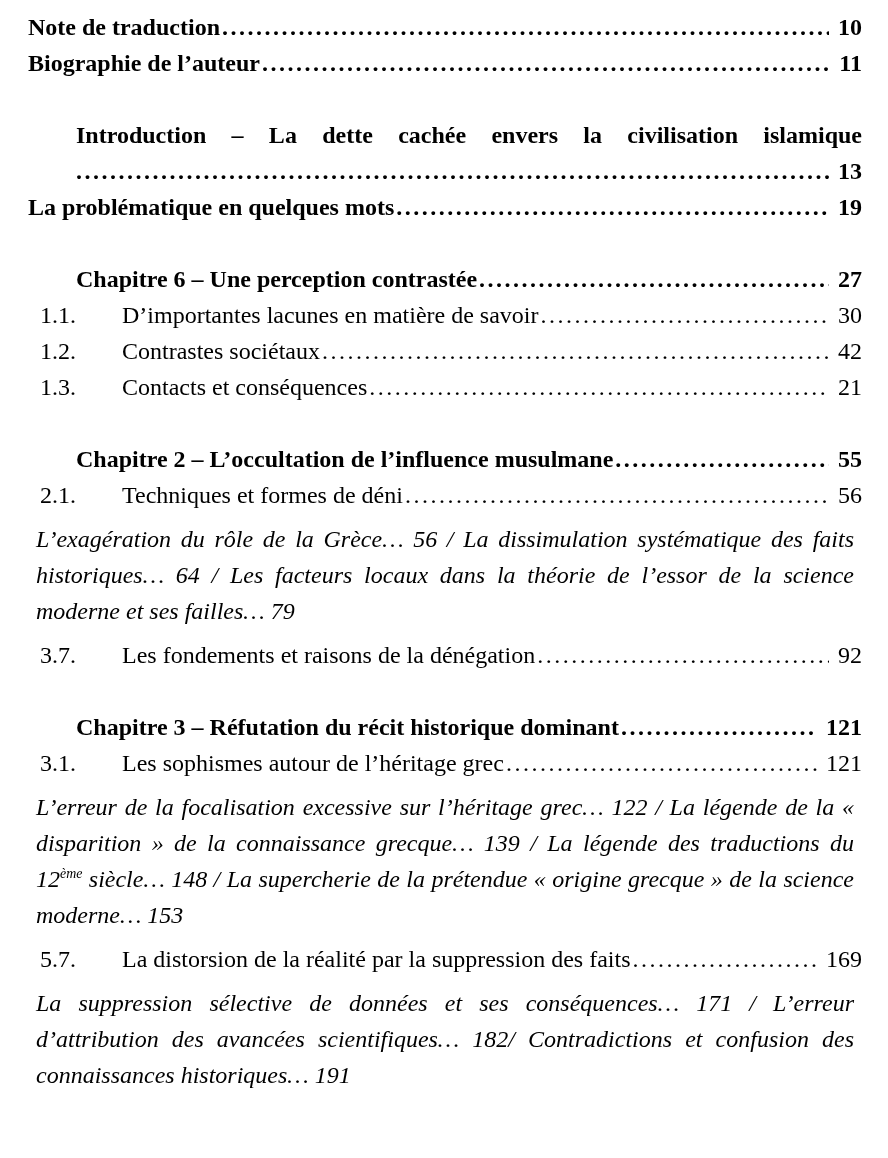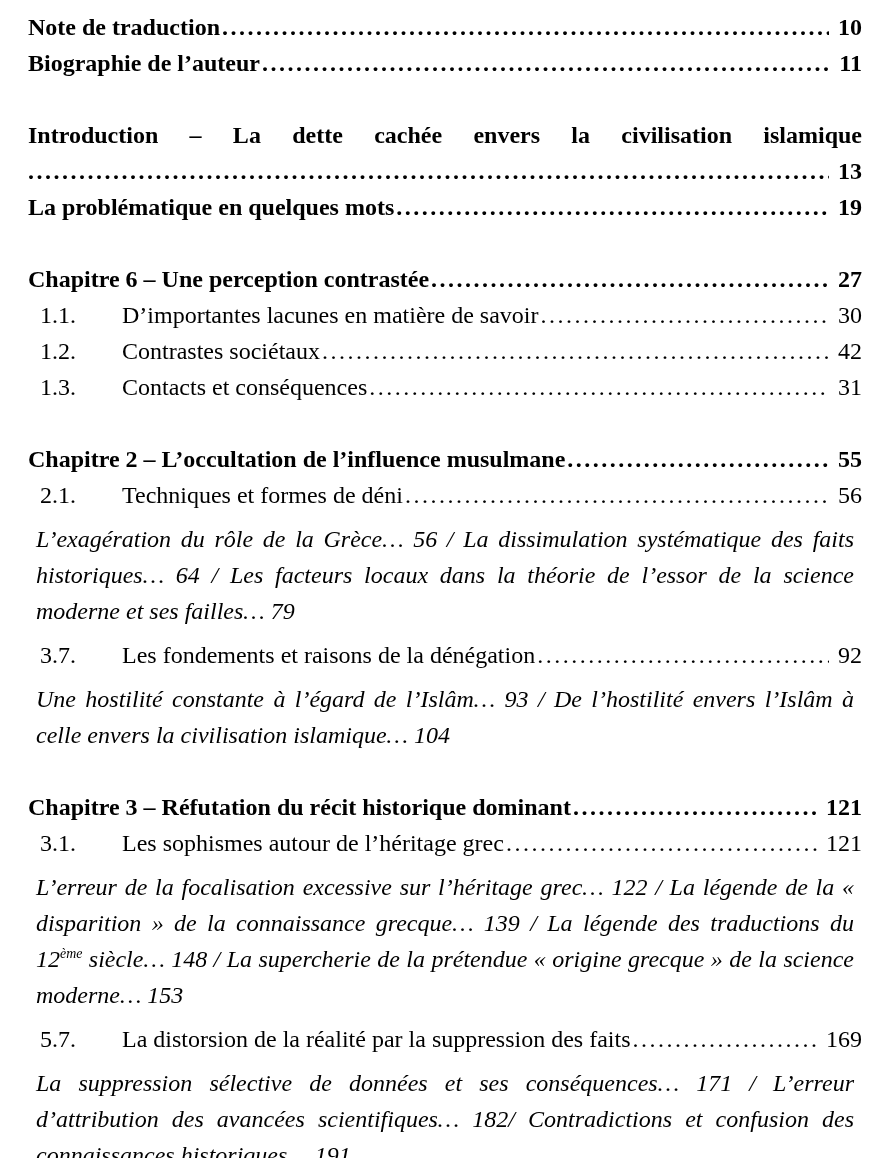--- a/index.html
+++ b/index.html
@@ -41,21 +41,21 @@
     margin-left: 2px;
   }
   .leader::after {
     content: "........................................................................................................................................................................";
   }
   .pg {
     flex: 0 0 auto;
     padding-left: 9px;
     text-align: right;
   }
-  .gap { margin-top: 36px; }
+  .gap { margin-top: 36px; margin-left: 48px; }
   .justify-last {
     text-align: justify;
     text-align-last: justify;
   }
   .subtopics {
     margin: 8px;
     font-style: italic;
     font-size: 24px;
     line-height: 36px;
     text-align: justify;
@@ -109,42 +109,41 @@
   <div class="row">
     <span class="num">1.2.</span>
     <span class="title">Contrastes sociétaux</span>
     <span class="leader"></span>
     <span class="pg">42</span>
   </div>
   <div class="row">
     <span class="num">1.3.</span>
     <span class="title">Contacts et conséquences</span>
     <span class="leader"></span>
-    <span class="pg">31</span>
+    <span class="pg">21</span>
   </div>
 
   <div class="row bold gap">
     <span class="title">Chapitre 2 – L’occultation de l’influence musulmane</span>
     <span class="leader"></span>
     <span class="pg">55</span>
   </div>
   <div class="row">
     <span class="num">2.1.</span>
     <span class="title">Techniques et formes de déni</span>
     <span class="leader"></span>
     <span class="pg">56</span>
   </div>
   <p class="subtopics">L’exagération du rôle de la Grèce… 56 / La dissimulation systématique des faits historiques… 64 / Les facteurs locaux dans la théorie de l’essor de la science moderne et ses failles… 79</p>
   <div class="row">
     <span class="num">3.7.</span>
     <span class="title">Les fondements et raisons de la dénégation</span>
     <span class="leader"></span>
     <span class="pg">92</span>
   </div>
-  <p class="subtopics">Une hostilité constante à l’égard de l’Islâm… 93 / De l’hostilité envers l’Islâm à celle envers la civilisation islamique… 104</p>
 
   <div class="row bold gap">
     <span class="title">Chapitre 3 – Réfutation du récit historique dominant</span>
     <span class="leader"></span>
     <span class="pg">121</span>
   </div>
   <div class="row">
     <span class="num">3.1.</span>
     <span class="title">Les sophismes autour de l’héritage grec</span>
     <span class="leader"></span>

